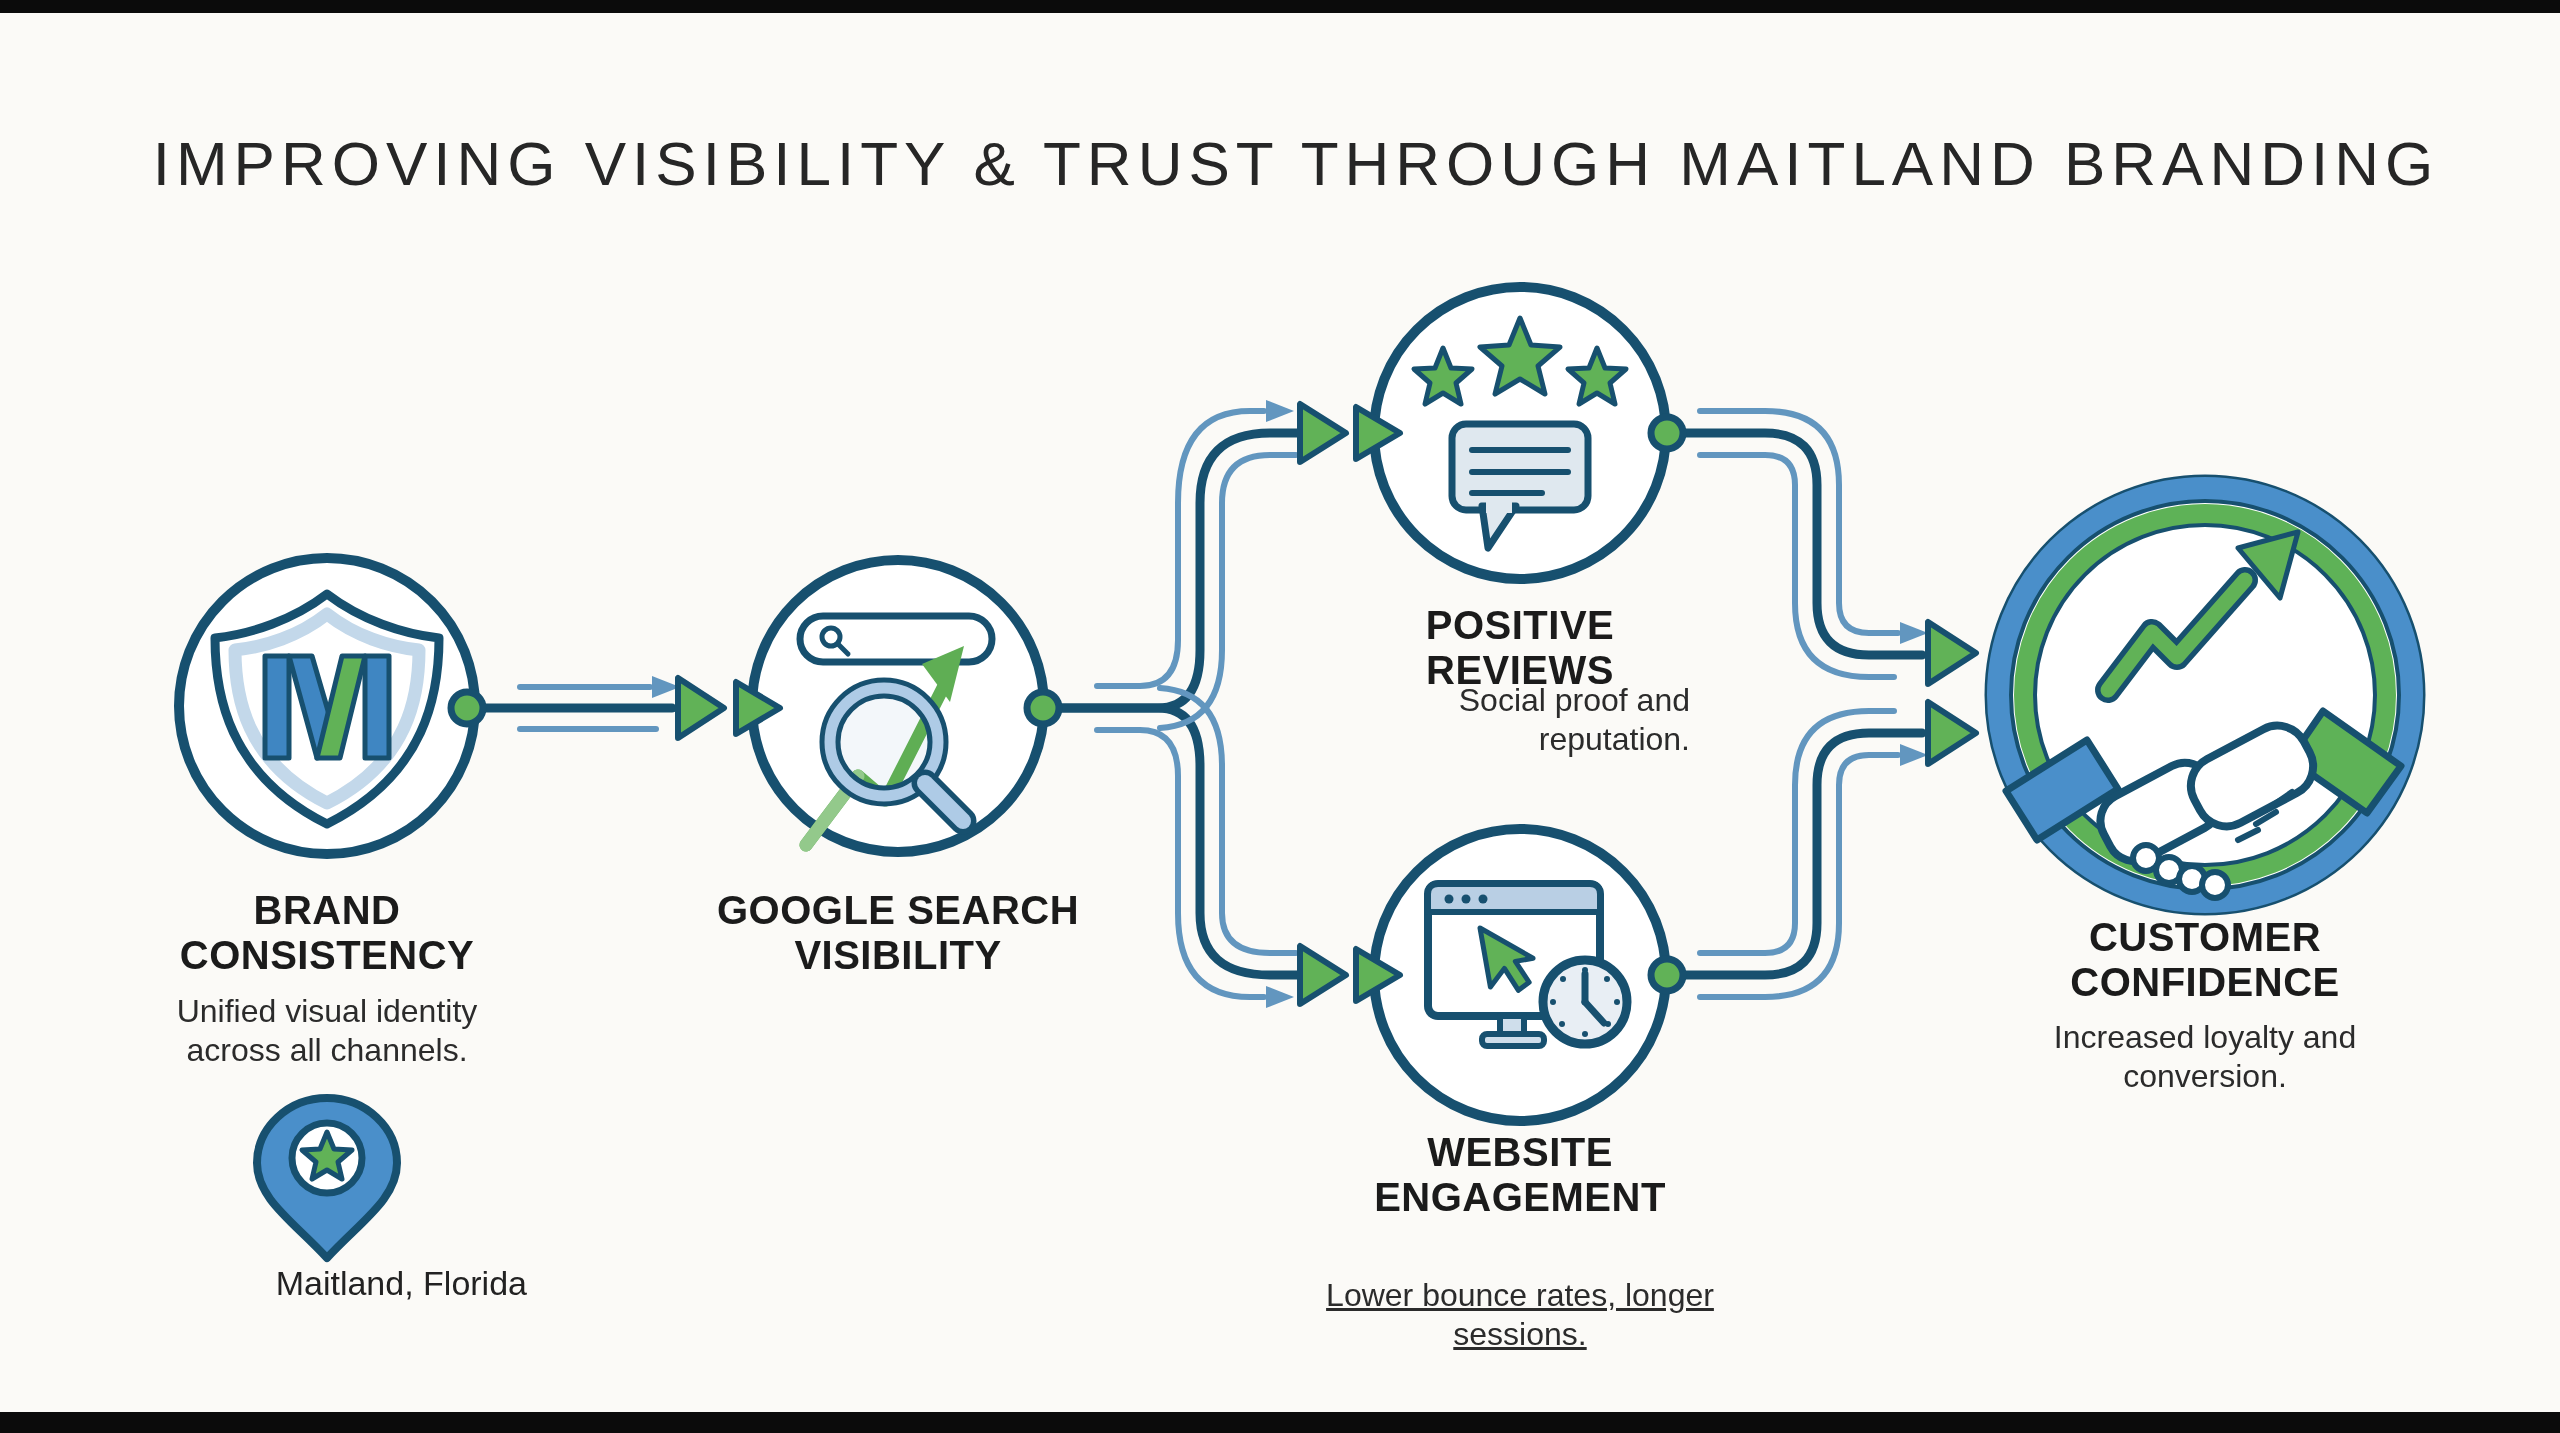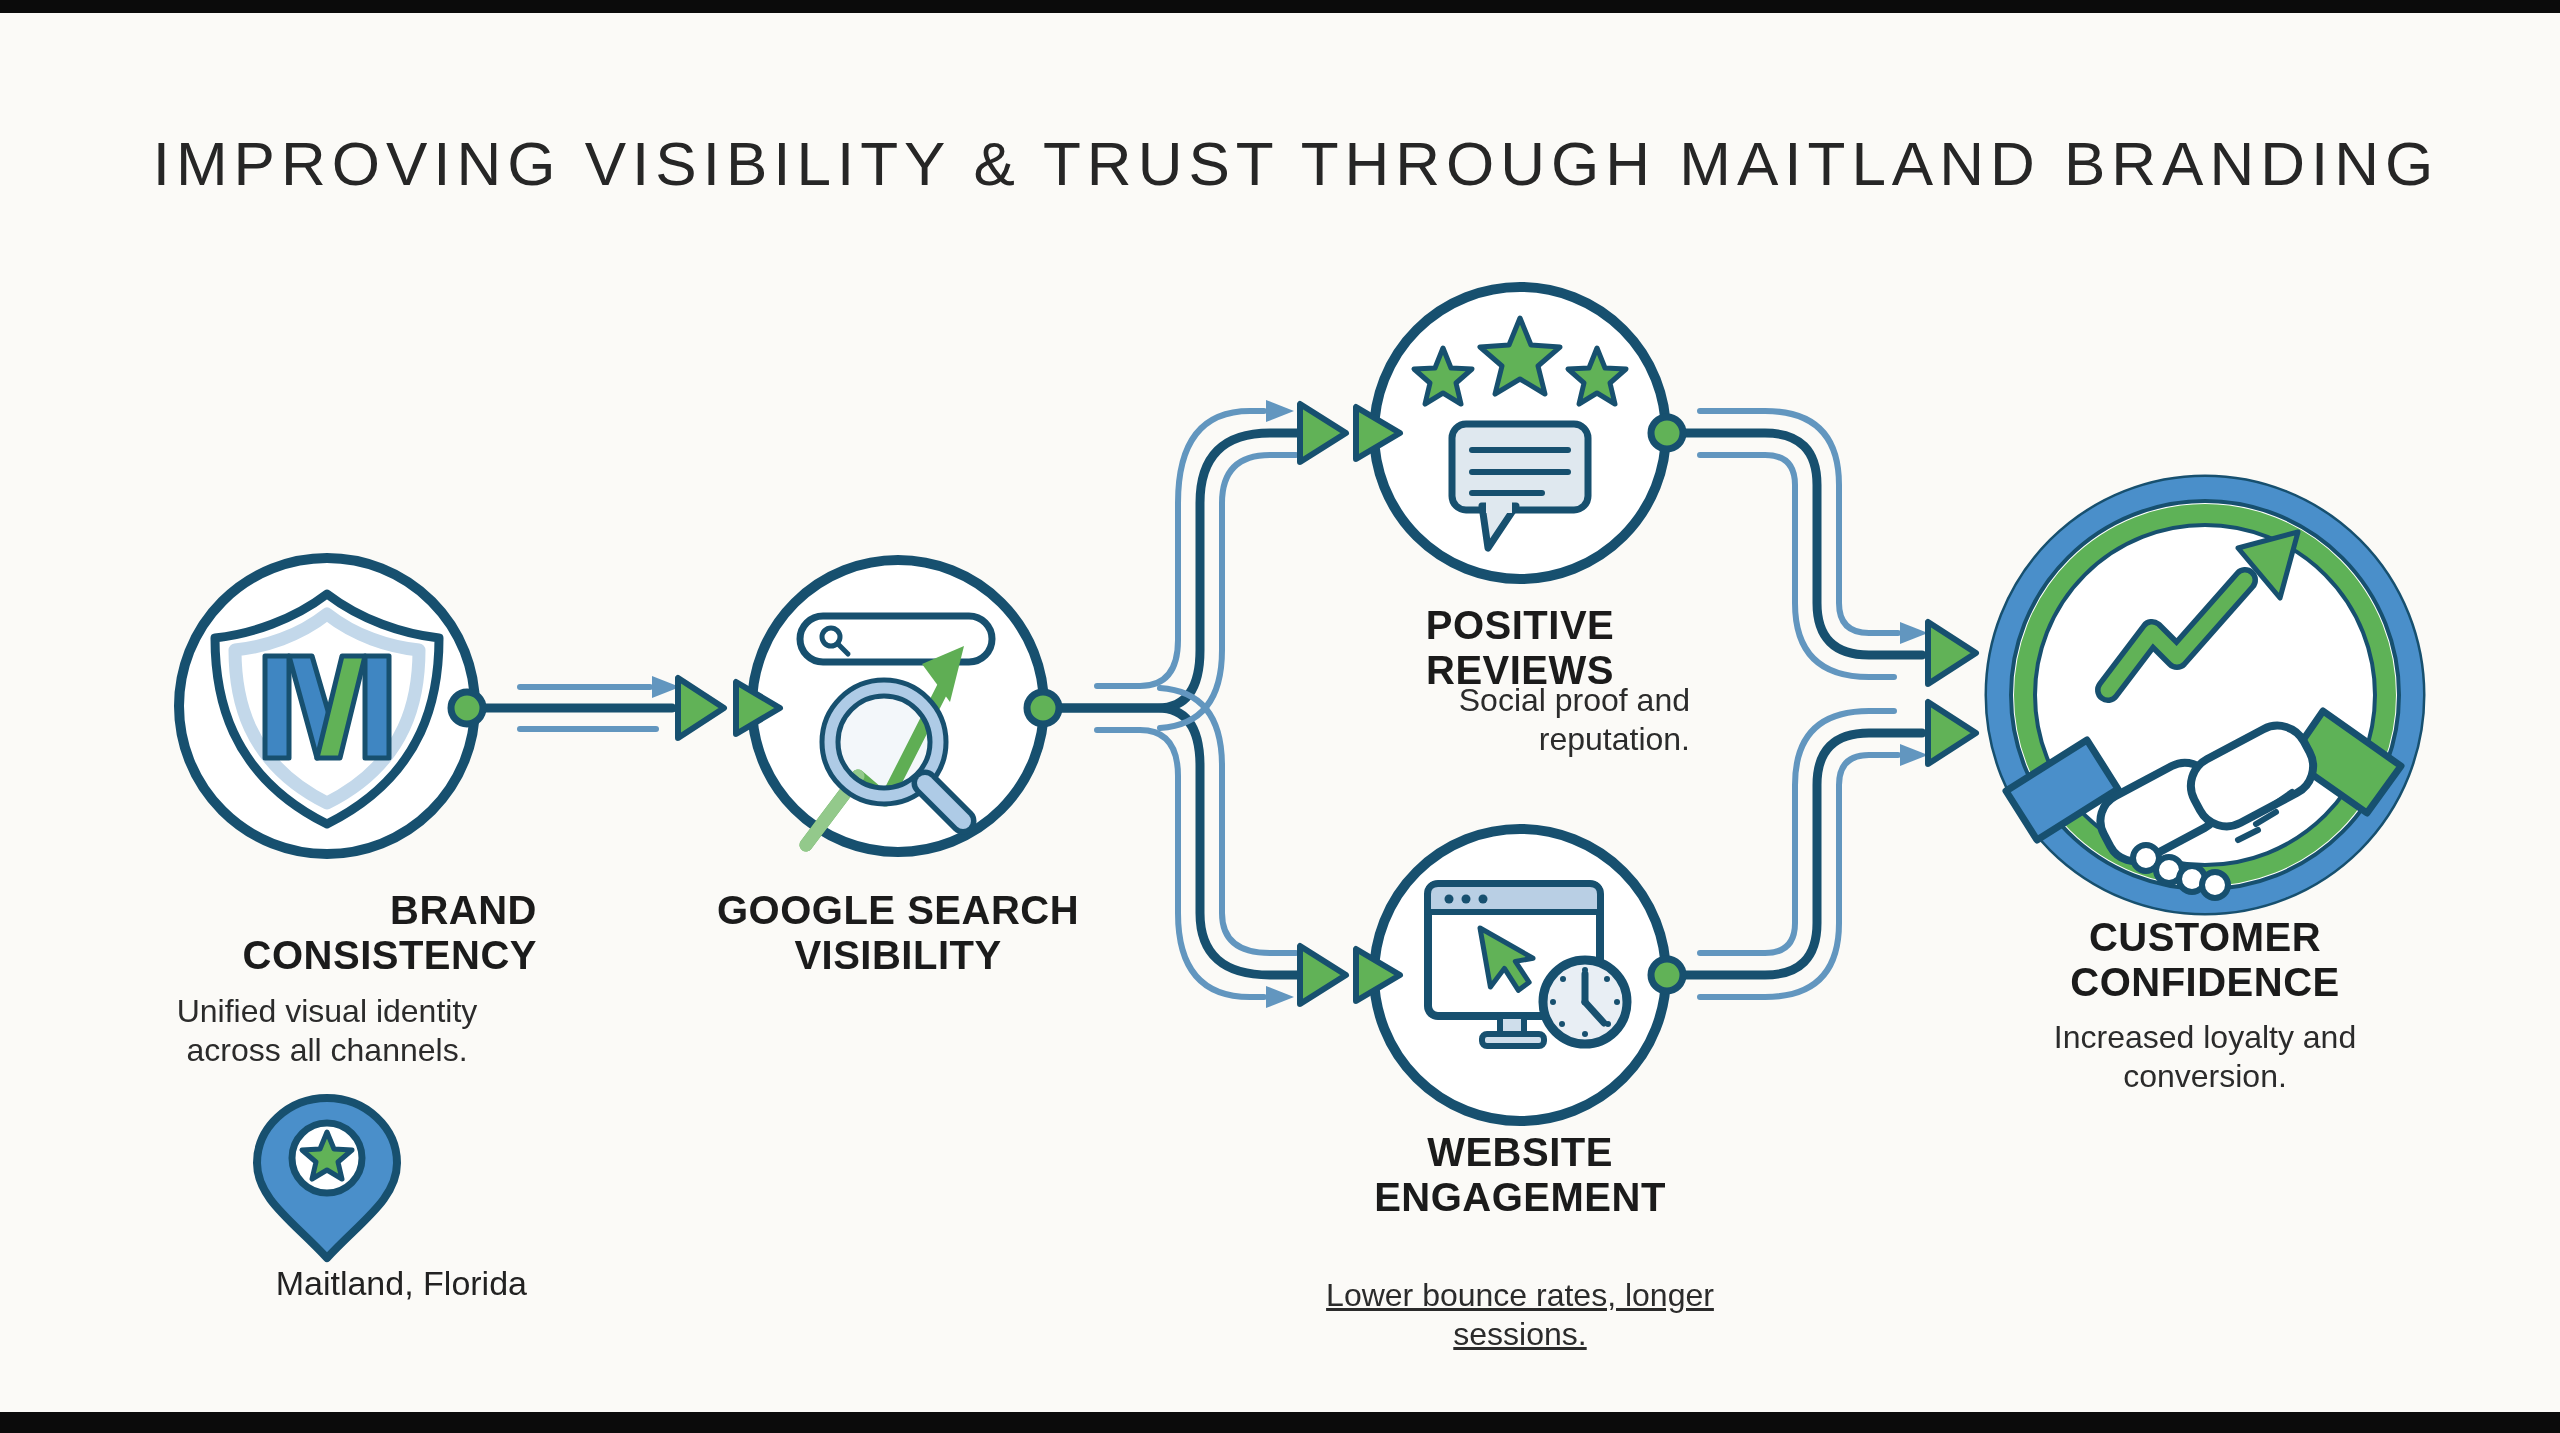--- a/index.html
+++ b/index.html
@@ -191,21 +191,21 @@
       <line x1="2272" y1="806" x2="2292" y2="792" stroke="#17506f" stroke-width="6"></line>
     </g>
 
     <g stroke-linejoin="round" stroke-linecap="round">
       <path d="M 327,1098 C 288,1098 257,1128 257,1163 C 257,1199 294,1222 327,1258 C 360,1222 397,1199 397,1163 C 397,1128 366,1098 327,1098 Z" fill="#4a8fca" stroke="#17506f" stroke-width="8"></path>
       <circle cx="327" cy="1158" r="35" fill="#ffffff" stroke="#17506f" stroke-width="7"></circle>
       <polygon points="327,1132 334,1149 352,1150 338,1162 342,1179 327,1170 312,1179 316,1162 302,1150 320,1149" fill="#61b257" stroke="#17506f" stroke-width="5"></polygon>
     </g>
   </svg>
 
-  <div class="node-label" style="left:117px;top:888px;width:420px;text-align:right;">BRAND CONSISTENCY</div>
+  <div class="node-label" style="left:117px;top:888px;width:420px;">BRAND CONSISTENCY</div>
   <div class="node-desc" style="left:127px;top:992px;width:400px;">Unified visual identity across all channels.</div>
 
   <div class="node-label" style="left:668px;top:888px;width:460px;">GOOGLE SEARCH VISIBILITY</div>
 
   <div class="node-label" style="left:1340px;top:603px;width:360px;">POSITIVE REVIEWS</div>
   <div class="node-desc" style="left:1350px;top:681px;width:340px;text-align:right;">Social proof and reputation.</div>
 
   <div class="node-label" style="left:1340px;top:1130px;width:360px;">WEBSITE ENGAGEMENT</div>
   <div class="node-desc" style="left:1320px;top:1276px;width:400px;text-decoration:underline;">Lower bounce rates, longer sessions.</div>
 

